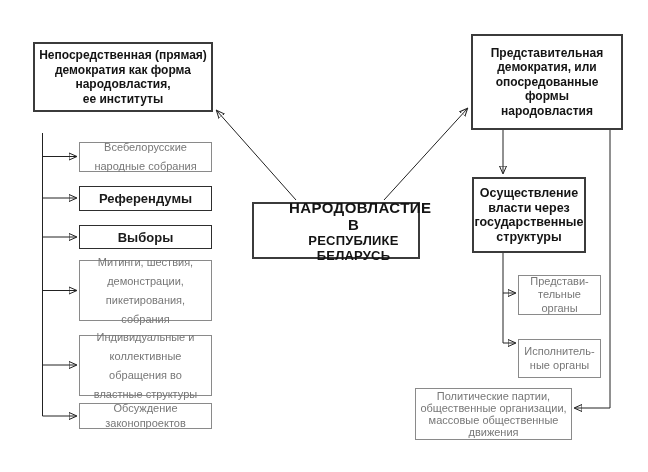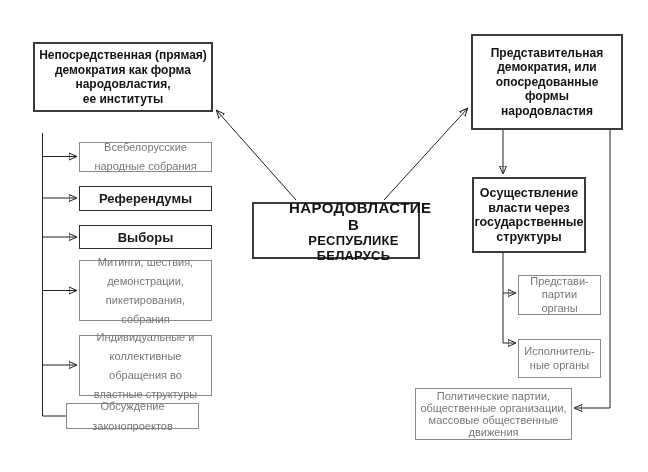--- a/index.html
+++ b/index.html
@@ -17,21 +17,21 @@
   .main{border:2px solid #3b3b3b;color:#141414;font-weight:bold;font-size:12px;line-height:14.5px;}
   .subBold{border:1px solid #2e2e2e;color:#1a1a1a;font-weight:bold;font-size:13px;line-height:15px;}
   .subMuted{border:1px solid #8a8a8a;color:#777777;font-size:11px;line-height:19px;}
   
   #b-left-hdr   {left:33px; top:42px; width:180px;height:70px;}
   #b-assemblies {left:79px; top:142px;width:133px;height:30px;}
   #b-referendums{left:79px; top:186px;width:133px;height:25px;}
   #b-elections  {left:79px; top:225px;width:133px;height:24px;}
   #b-meetings   {left:79px; top:260px;width:133px;height:61px;justify-content:flex-end;}
   #b-appeals    {left:79px; top:335px;width:133px;height:61px;}
-  #b-bills      {left:66px; top:403px;width:133px;height:26px;line-height:20px;}
+  #b-bills      {left:79px; top:403px;width:133px;height:26px;line-height:15px;}
   #b-center     {left:252px;top:202px;width:168px;height:57px;flex-direction:column;padding-left:35px;}
   #b-center .l1 {font-size:15px;line-height:17px;letter-spacing:.4px;}
   #b-center .l2 {font-size:13px;line-height:15px;letter-spacing:.2px;}
   #b-right-hdr  {left:471px;top:34px; width:152px;height:96px;}
   #b-state      {left:472px;top:177px;width:114px;height:76px;font-size:12.5px;}
   #b-repr       {left:518px;top:275px;width:83px; height:40px;line-height:13.5px;}
   #b-exec       {left:518px;top:339px;width:83px; height:39px;line-height:13.5px;}
   #b-parties    {left:415px;top:388px;width:157px;height:52px;line-height:12px;}
   #wires{position:absolute;left:0;top:0;width:648px;height:472px;pointer-events:none;}
   #wires path{stroke:#222222;stroke-width:1;fill:none;}
@@ -110,21 +110,21 @@
 народовластия</span>
   </div>
   <div class="box main" id="b-state">
     <span class="lbl">Осуществление
 власти через
 государственные
 структуры</span>
   </div>
   <div class="box subMuted" id="b-repr">
     <span class="lbl">Представи-
-партии
+тельные
 органы</span>
   </div>
   <div class="box subMuted" id="b-exec">
     <span class="lbl">Исполнитель-
 ные органы</span>
   </div>
   <div class="box subMuted" id="b-parties">
     <span class="lbl">Политические партии,
 общественные организации,
 массовые общественные

